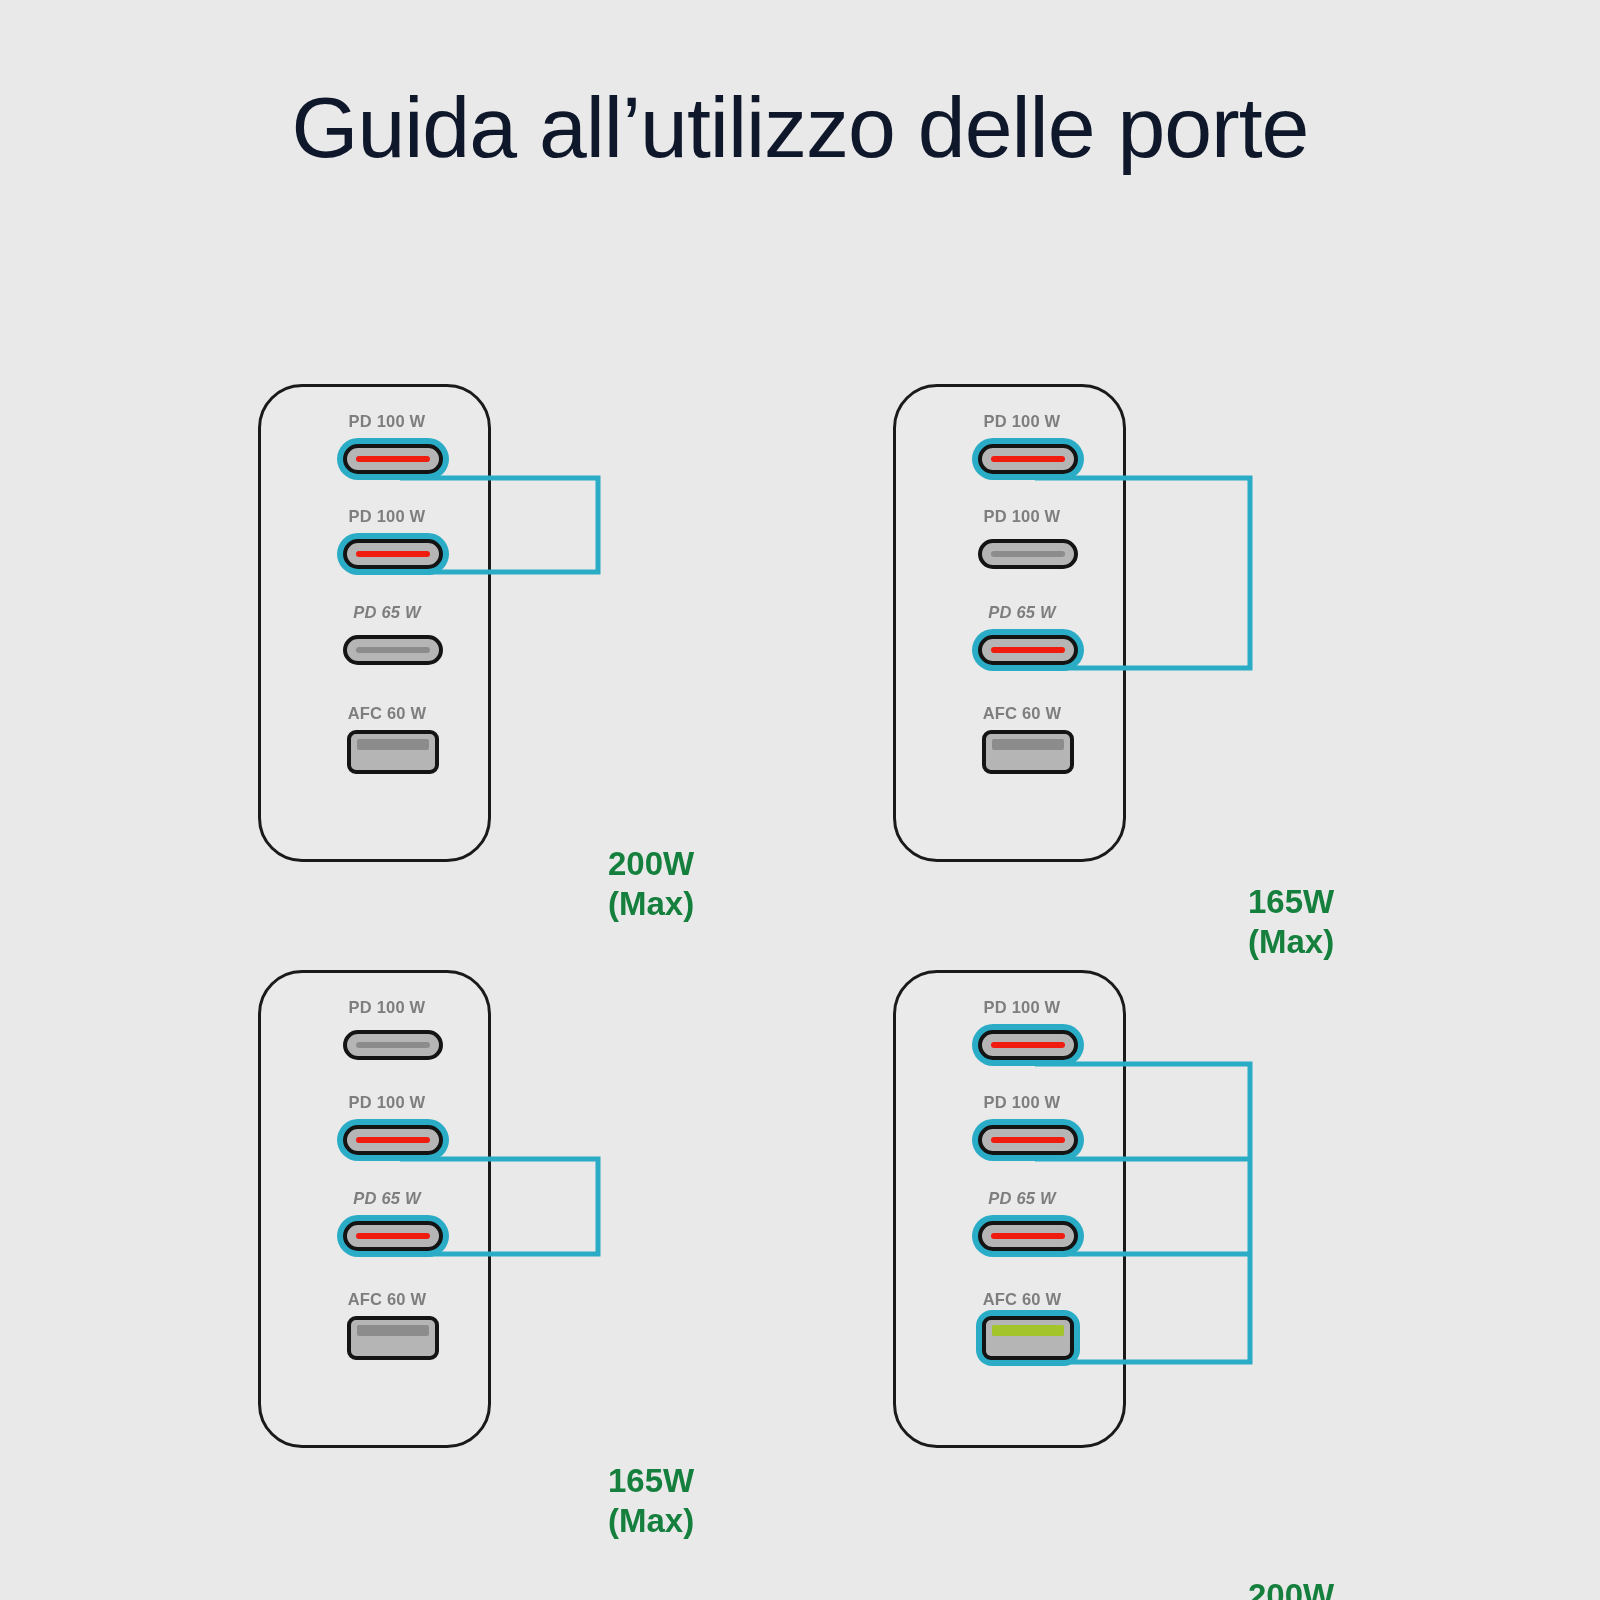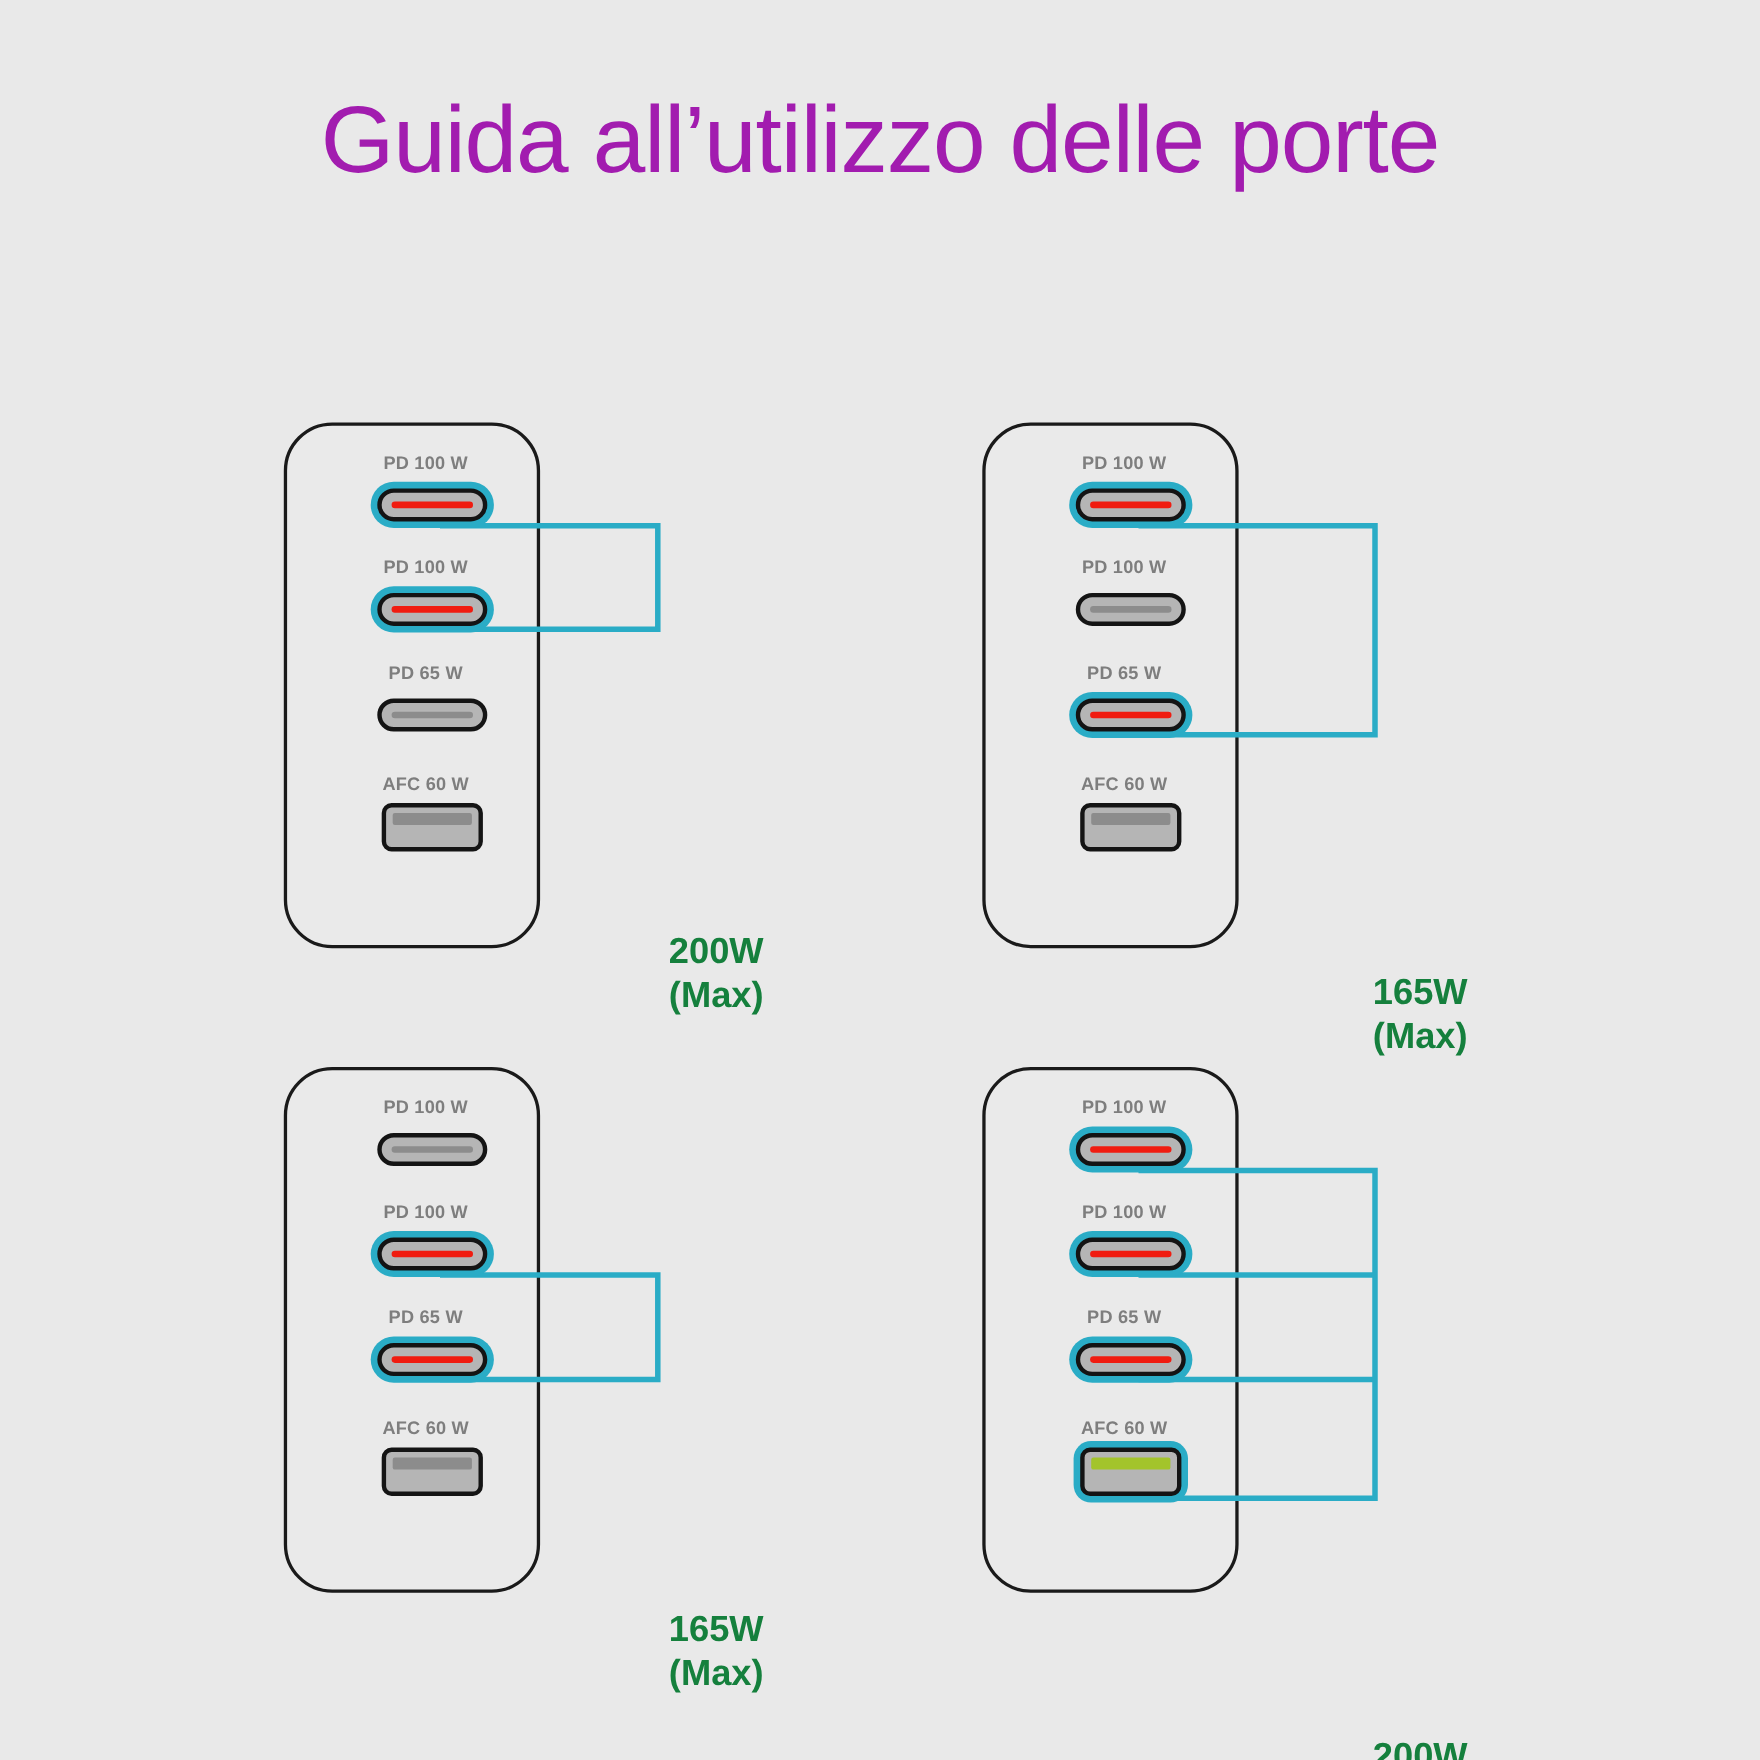--- a/index.html
+++ b/index.html
@@ -22,21 +22,21 @@
     top: 0;
     width: 1600px;
     text-align: center;
   }
   #page-title {
     margin: 0;
     padding-top: 82px;
     font-size: 86px;
     font-weight: 400;
     letter-spacing: -1px;
-    color: #a21caf;
+    color: #0f172a;
     line-height: 1.05;
     font-family: "Liberation Sans", sans-serif;
   }
   #page-subtitle {
     margin: 0;
     padding-top: 20px;
     font-size: 49px;
     font-weight: 400;
     color: #1d1d1d;
     line-height: 1.1;
@@ -77,21 +77,21 @@
   }
   .port-slot {
     position: absolute;
     left: 0;
     width: 239px;
     height: 96px;
     margin-left: 21px;
   }
   .port-slot.s0 { top: 28px; }
   .port-slot.s1 { top: 123px; }
-  .port-slot.s2 { top: 219px; }
+  .port-slot.s2 { top: 219px; font-style: italic; }
   .port-slot.s3 { top: 320px; }
 
   .port-label {
     position: absolute;
     left: 0;
     top: 0;
     width: 216px;
     text-align: center;
     font-size: 16.5px;
     font-weight: bold;

